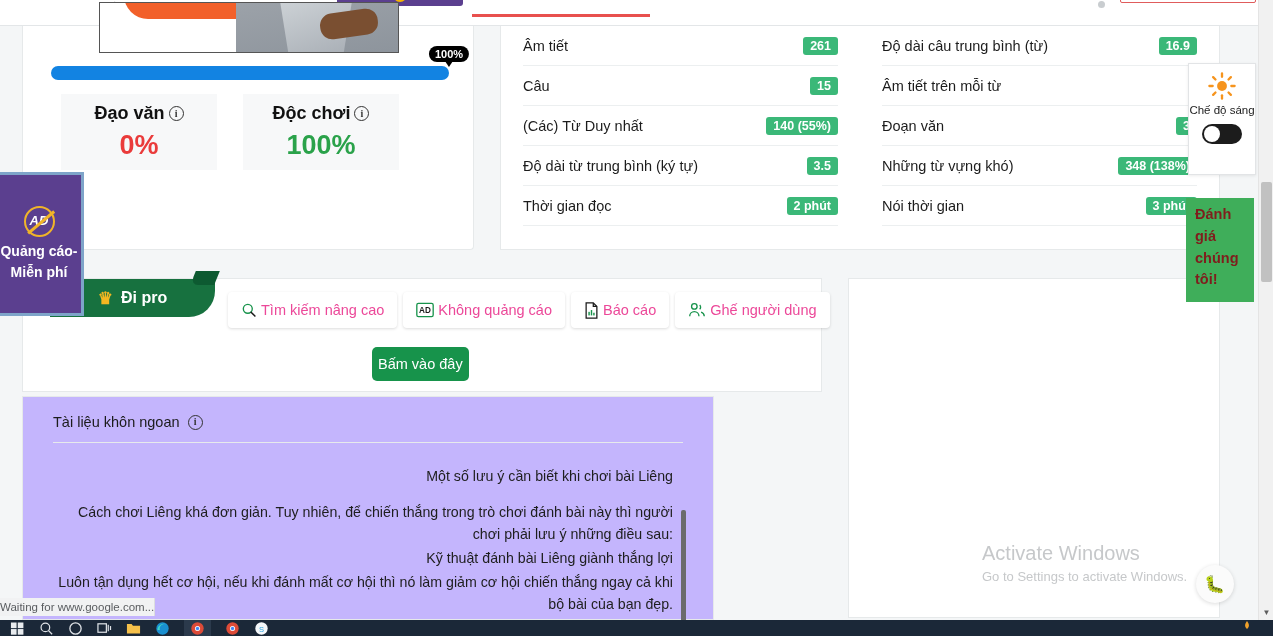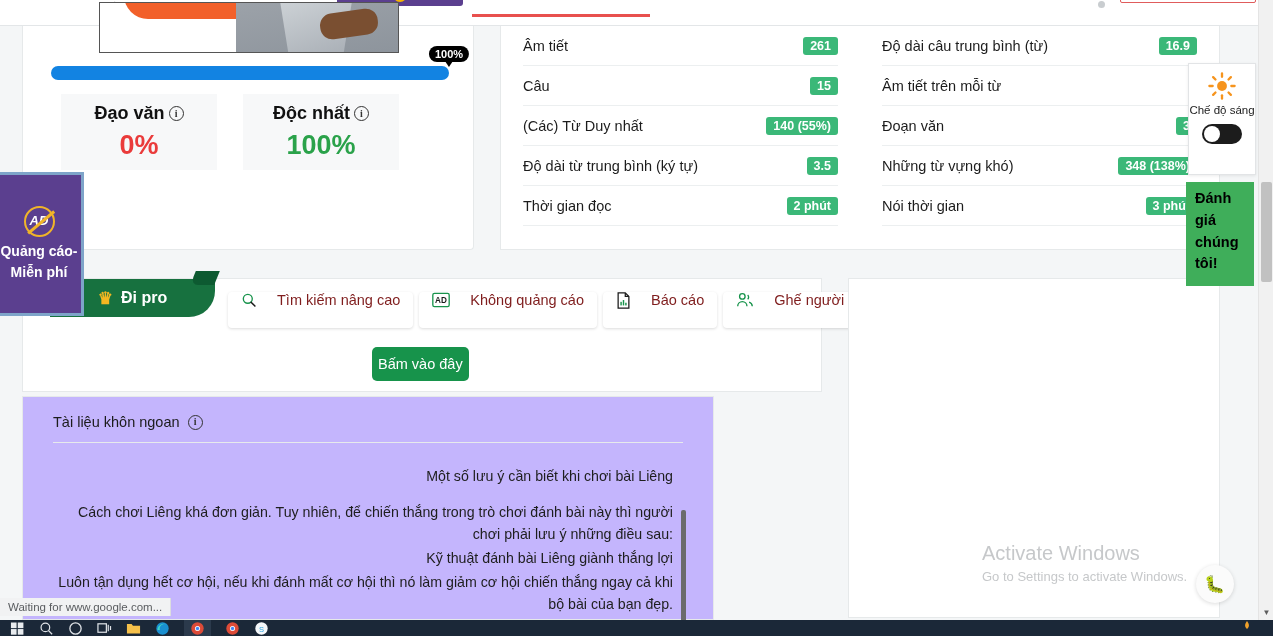--- a/index.html
+++ b/index.html
@@ -230,24 +230,24 @@
     width: 40px; height: 20px; border-radius: 10px;
     background: #1c1c1c; position: relative;
   }
   .toggle::after {
     content:""; position:absolute; left: 2px; top: 2px;
     width: 16px; height: 16px; border-radius: 50%; background:#fff;
   }
 
   
   .rate-tab {
-    position: absolute; left: 1186px; top: 182px;
+    position: absolute; left: 1186px; top: 198px;
     width: 68px; height: 104px;
     background: #3fae5a;
-    color: #000000;
+    color: #7f1d1d;
     font-size: 14.5px; font-weight: bold;
     line-height: 1.5;
     padding: 6px 9px;
     z-index: 45;
   }
 
   
   .toolbar-card {
     position: absolute; left: 22px; top: 278px;
     width: 800px; height: 114px;
@@ -275,23 +275,23 @@
 
   .tool-btns {
     position: absolute; left: 228px; top: 292px;
     display: flex; gap: 6px;
   }
   .tool-btn {
     height: 36px;
     background: #ffffff;
     border-radius: 4px;
     box-shadow: 0 1px 3px rgba(0,0,0,.14);
-    display: flex; gap: 20px;
+    display: flex; align-items: center; gap: 4px;
     padding: 0 13px;
-    font-size: 14.5px; color: #7f1d1d;
+    font-size: 14.5px; color: #ec4899;
     white-space: nowrap;
   }
   .click-here {
     position: absolute; left: 372px; top: 347px;
     background: #17934b; color: #fff;
     font-size: 14.5px;
     padding: 9px 6px; border-radius: 5px;
   }
 
   
@@ -350,21 +350,21 @@
     z-index: 6;
   }
 
   
   .status-bubble {
     position: absolute; left: 0; top: 598px;
     height: 18px;
     background: #f1f2f3;
     border-right: 1px solid #dcdedf;
     display: flex; align-items: center;
-    padding: 0 8px;
+    padding: 0 0;
     font-size: 11.5px; color: #5a5d60;
     z-index: 60;
   }
 
   
   .vscroll {
     position: absolute; right: 0; top: 0;
     width: 15px; height: 620px;
     background: #f1f1f1;
     border-left: 1px solid #e4e4e4;
@@ -437,21 +437,21 @@
       <div class="score-row">
         <div class="score-box">
           <div class="score-title">
             <span>Đạo văn</span>
             <span class="info-circle">i</span>
           </div>
           <div class="score-value red">0%</div>
         </div>
         <div class="score-box">
           <div class="score-title">
-            <span>Độc nhất</span>
+            <span>Độc chơi</span>
             <span class="info-circle">i</span>
           </div>
           <div class="score-value green">100%</div>
         </div>
       </div>
     </div>
 
     <div class="ad-free">
       <div class="ad-glyph">AD</div>
       <div>Quảng cáo-Miễn phí</div>

